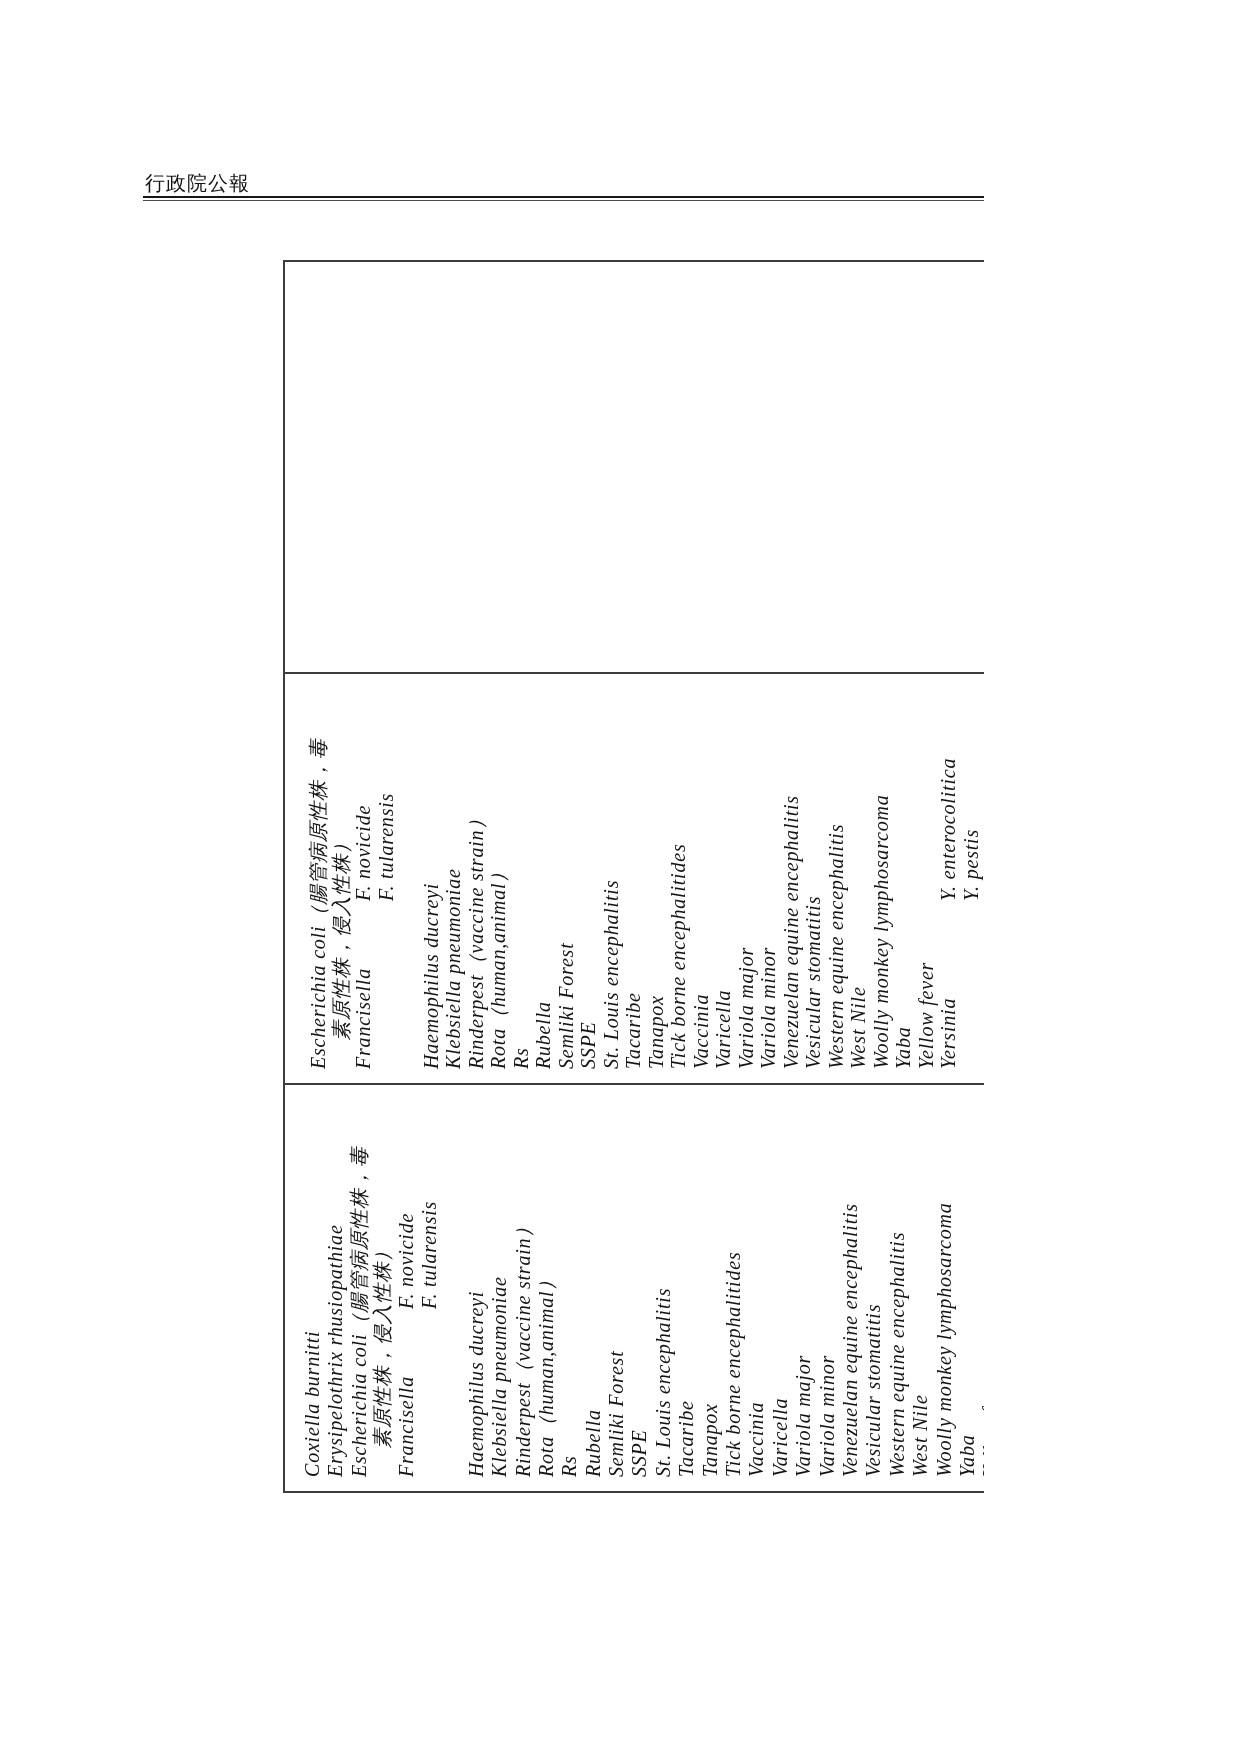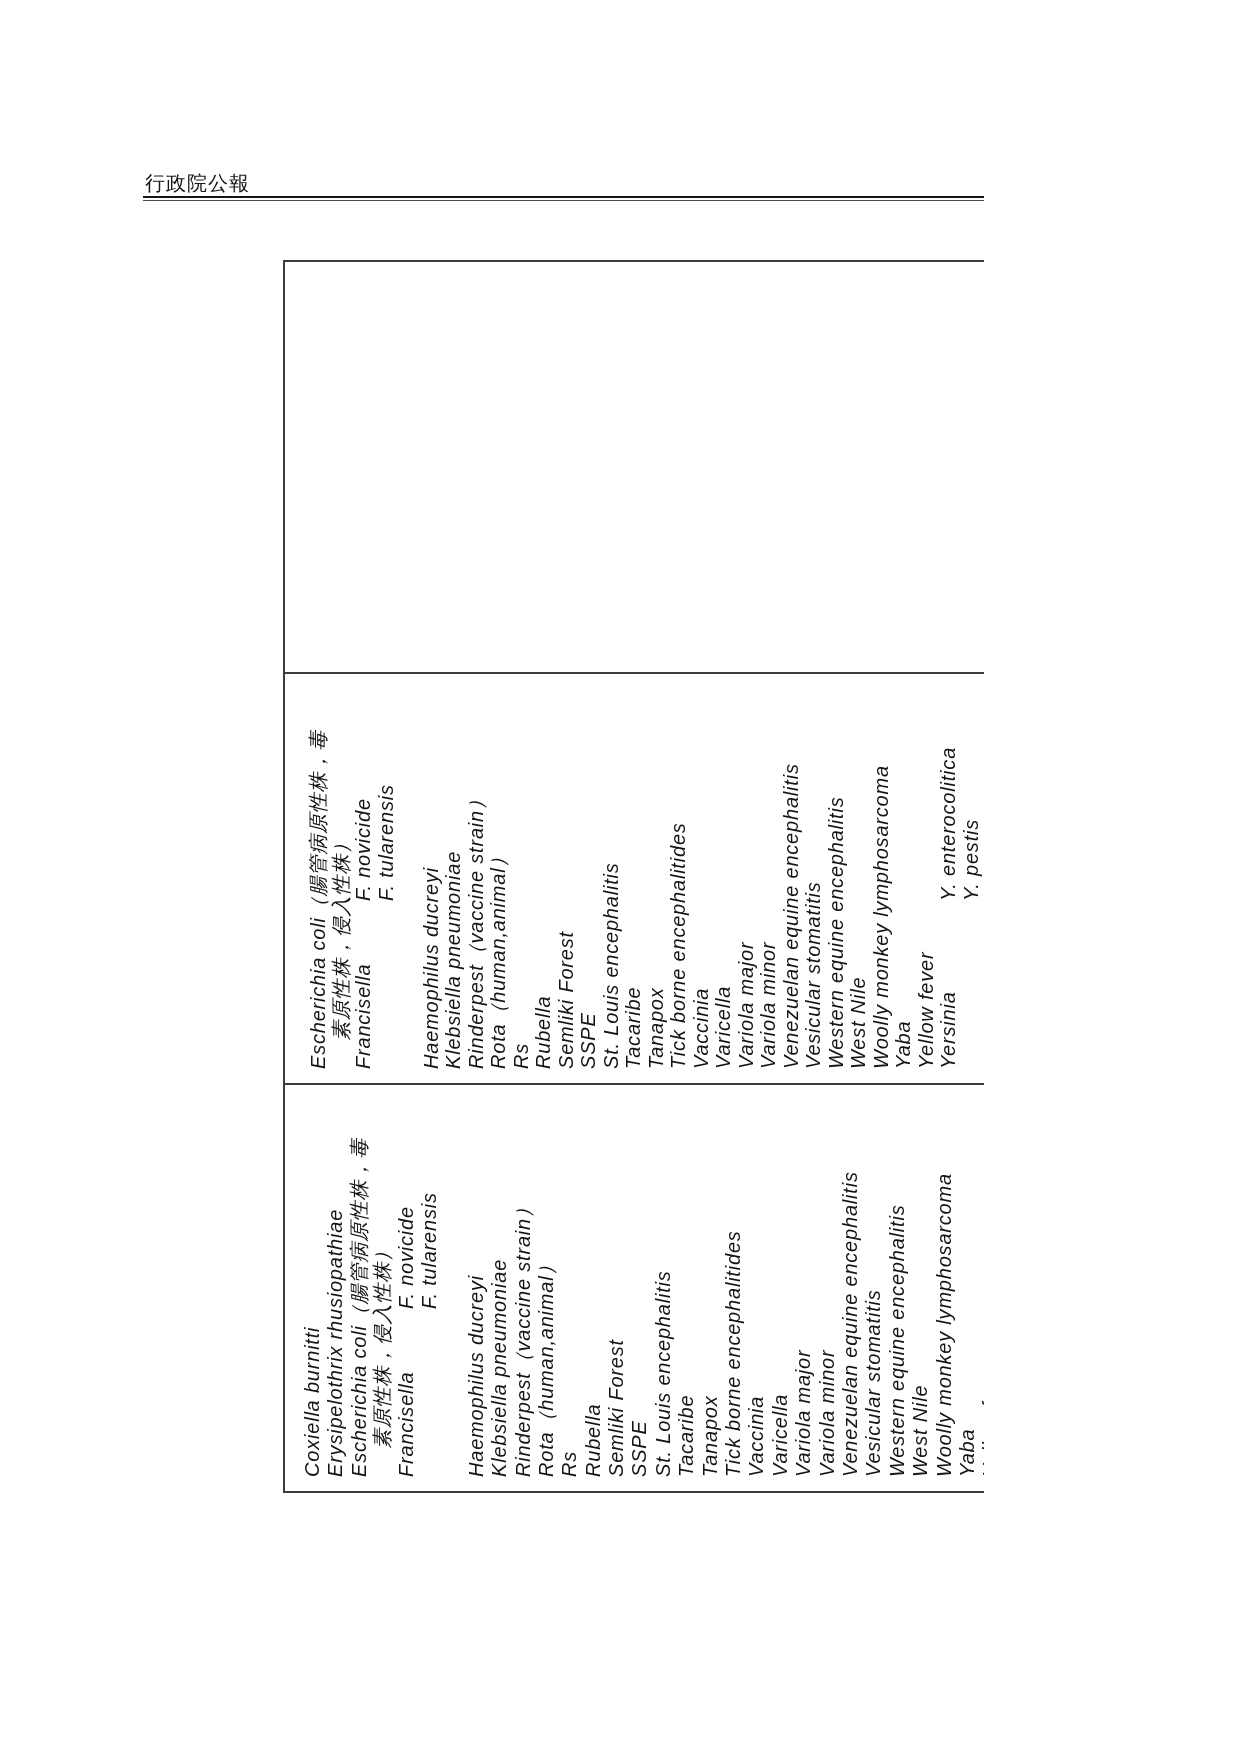--- a/index.html
+++ b/index.html
@@ -1,21 +1,21 @@
 <!DOCTYPE html>
 <html><head>
 <meta charset="utf-8">
 <style>
   html,body{margin:0;padding:0;background:#ffffff;}
   .page{
     position:relative;
     width:984px;height:1755px;
     background:#ffffff;
     overflow:hidden;
-    font-family:Liberation Sans, sans-serif;
+    font-family:Liberation Serif, serif;
     color:#141414;
   }
   
   .hdr-title{
     position:absolute;left:145px;top:170px;
     font-size:20px;letter-spacing:1px;white-space:nowrap;
   }
   .hdr-right{
     position:absolute;left:645px;top:170px;
     font-size:20px;white-space:nowrap;

